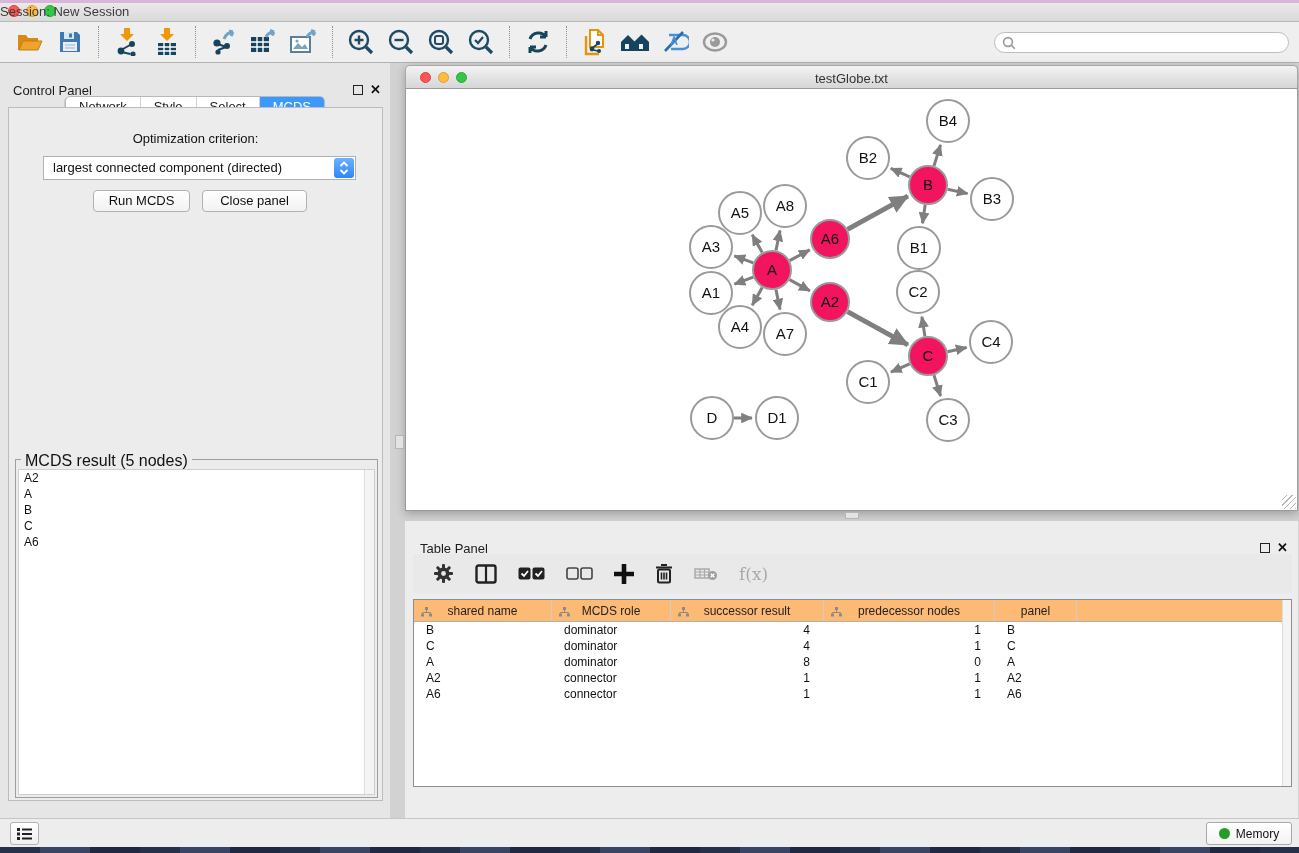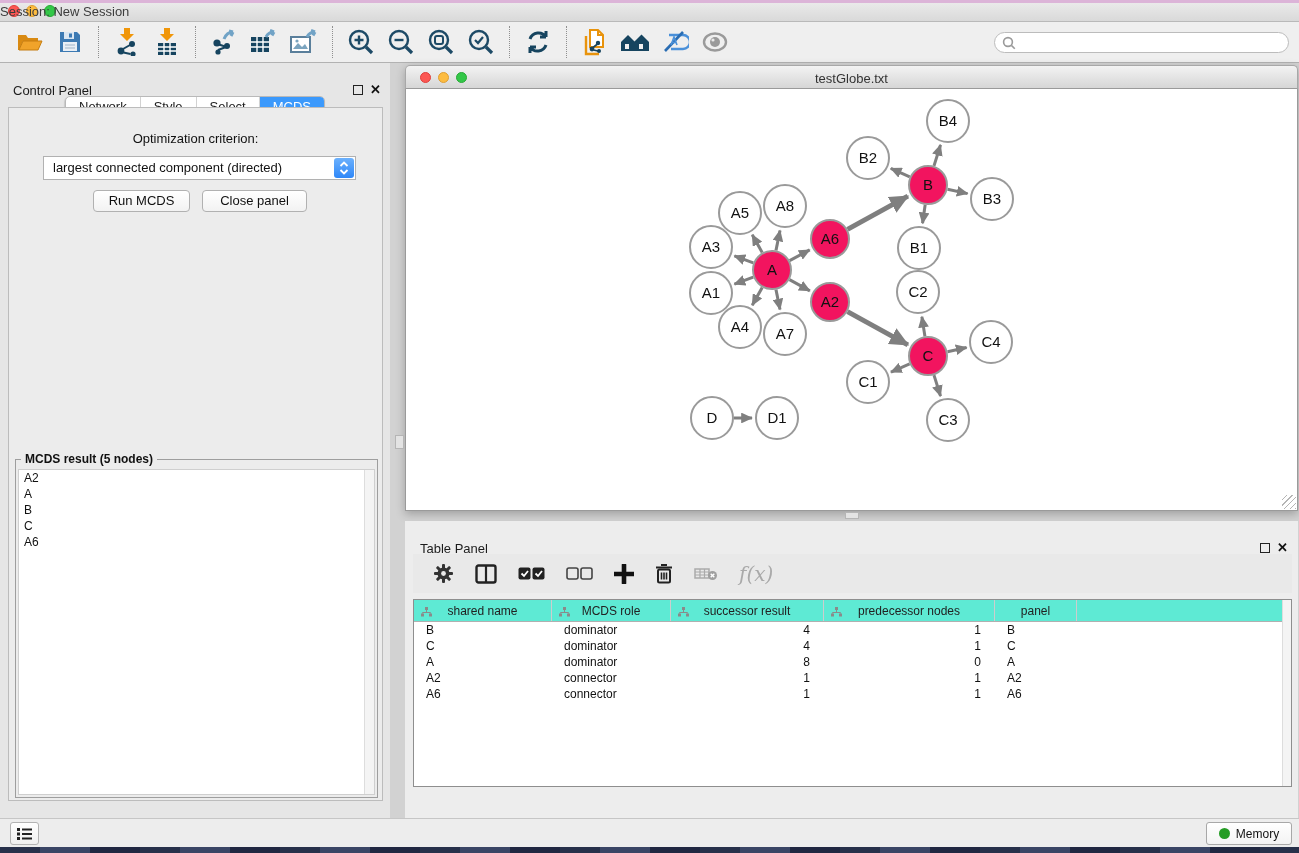--- a/index.html
+++ b/index.html
@@ -53,21 +53,21 @@
   #criterion-select { position:absolute; left:34px; top:48px; width:313px; height:24px; background:#fff;
     border:1px solid #b1b1b1; border-radius:0; font-size:13px; color:#111; line-height:22px; padding-left:9px; }
   #criterion-select .stepper { position:absolute; right:1px; top:1px; width:20px; height:20px; margin:0;
     border-radius:3px; background:linear-gradient(#6cb1fd,#2e87f8); display:flex; align-items:center; justify-content:center; }
   .cp-btn { position:absolute; top:82px; height:22px; background:linear-gradient(#ffffff,#f2f2f2);
     border:1px solid #b1b1b1; border-radius:4px; font-size:13px; color:#111; text-align:center; line-height:20px; }
   #run-btn { left:84px; width:97px; } #closepanel-btn { left:193px; width:105px; }
 
   #result-box { position:absolute; left:6px; top:351px; width:363px; height:339px; border:1px solid #9e9e9e; }
   #result-legend { position:absolute; left:5px; top:-8px; background:#ececec; padding:0 4px;
-    font-size:12px; color:#111; white-space:nowrap;font-weight:bold; }
+    font-size:16px; color:#111; white-space:nowrap; }
   #result-list { position:absolute; left:2px; top:9px; right:2px; bottom:2px; background:#fff;
     border:1px solid #cfcfcf; overflow:hidden; }
   #result-list .scrolltrack { position:absolute; right:0; top:0; width:10px; height:100%;
     background:#f4f4f4; border-left:1px solid #ddd; }
   .result-item { font-size:12px; color:#111; line-height:16px; padding-left:5px; }
 
   
   #net-window { position:absolute; left:405px; top:2px; width:893px; height:446px;
     box-shadow:0 3px 10px rgba(0,0,0,.25); border-radius:5px 5px 0 0; }
   .win-titlebar { position:absolute; left:0; top:0; width:100%; height:24px;
@@ -83,25 +83,25 @@
   .divider-handle { position:absolute; background:#e3e3e3; border:1px solid #b5b5b5; }
   #handle-left { left:-10px; top:370px; width:9px; height:14px; }
   #handle-bottom { left:440px; bottom:-8px; width:14px; height:7px; }
 
   
   #table-panel { position:absolute; left:405px; top:458px; width:893px; height:297px; background:#ededed; }
   #tp-float { right:28px; } #tp-close { right:10px; }
   #tp-toolbar { position:absolute; left:8px; top:33px; right:6px; height:39px;
     background:#e9e9e9; display:flex; align-items:center; gap:21px; padding-left:20px; }
   .tp-icon { display:flex; align-items:center; justify-content:center; }
-  #fx-label { font-family:"DejaVu Serif", serif; font-style:italic; font-size:20px; color:#a9a9a9; }
+  #fx-label { font-family:"DejaVu Serif", serif; font-size:17px; color:#a9a9a9; }
 
   #node-table { position:absolute; left:8px; top:78px; width:879px; height:188px; background:#fff;
     border:1px solid #8e8e8e; overflow:hidden; }
-  #thead { display:flex; height:22px; background:#5eead4; border-bottom:1px solid #b0b0b0; }
+  #thead { display:flex; height:22px; background:#fdba74; border-bottom:1px solid #b0b0b0; }
   .th { display:flex; align-items:center; border-right:1px solid #cdcdcd; font-size:12px; color:#222;
     position:relative; }
   .th .icon-wrap { position:absolute; left:7px; top:6px; }
   .th .lbl { width:100%; text-align:center; }
   .trow { display:flex; height:16px; }
   .td { font-size:12px; color:#111; line-height:16px; white-space:nowrap; overflow:hidden; }
   .td.l { text-align:left; padding-left:12px; }
   .td.r { text-align:right; padding-right:14px; }
   #table-scrolltrack { position:absolute; right:0; top:0; width:9px; height:100%;
     background:#f4f4f4; border-left:1px solid #ddd; }

